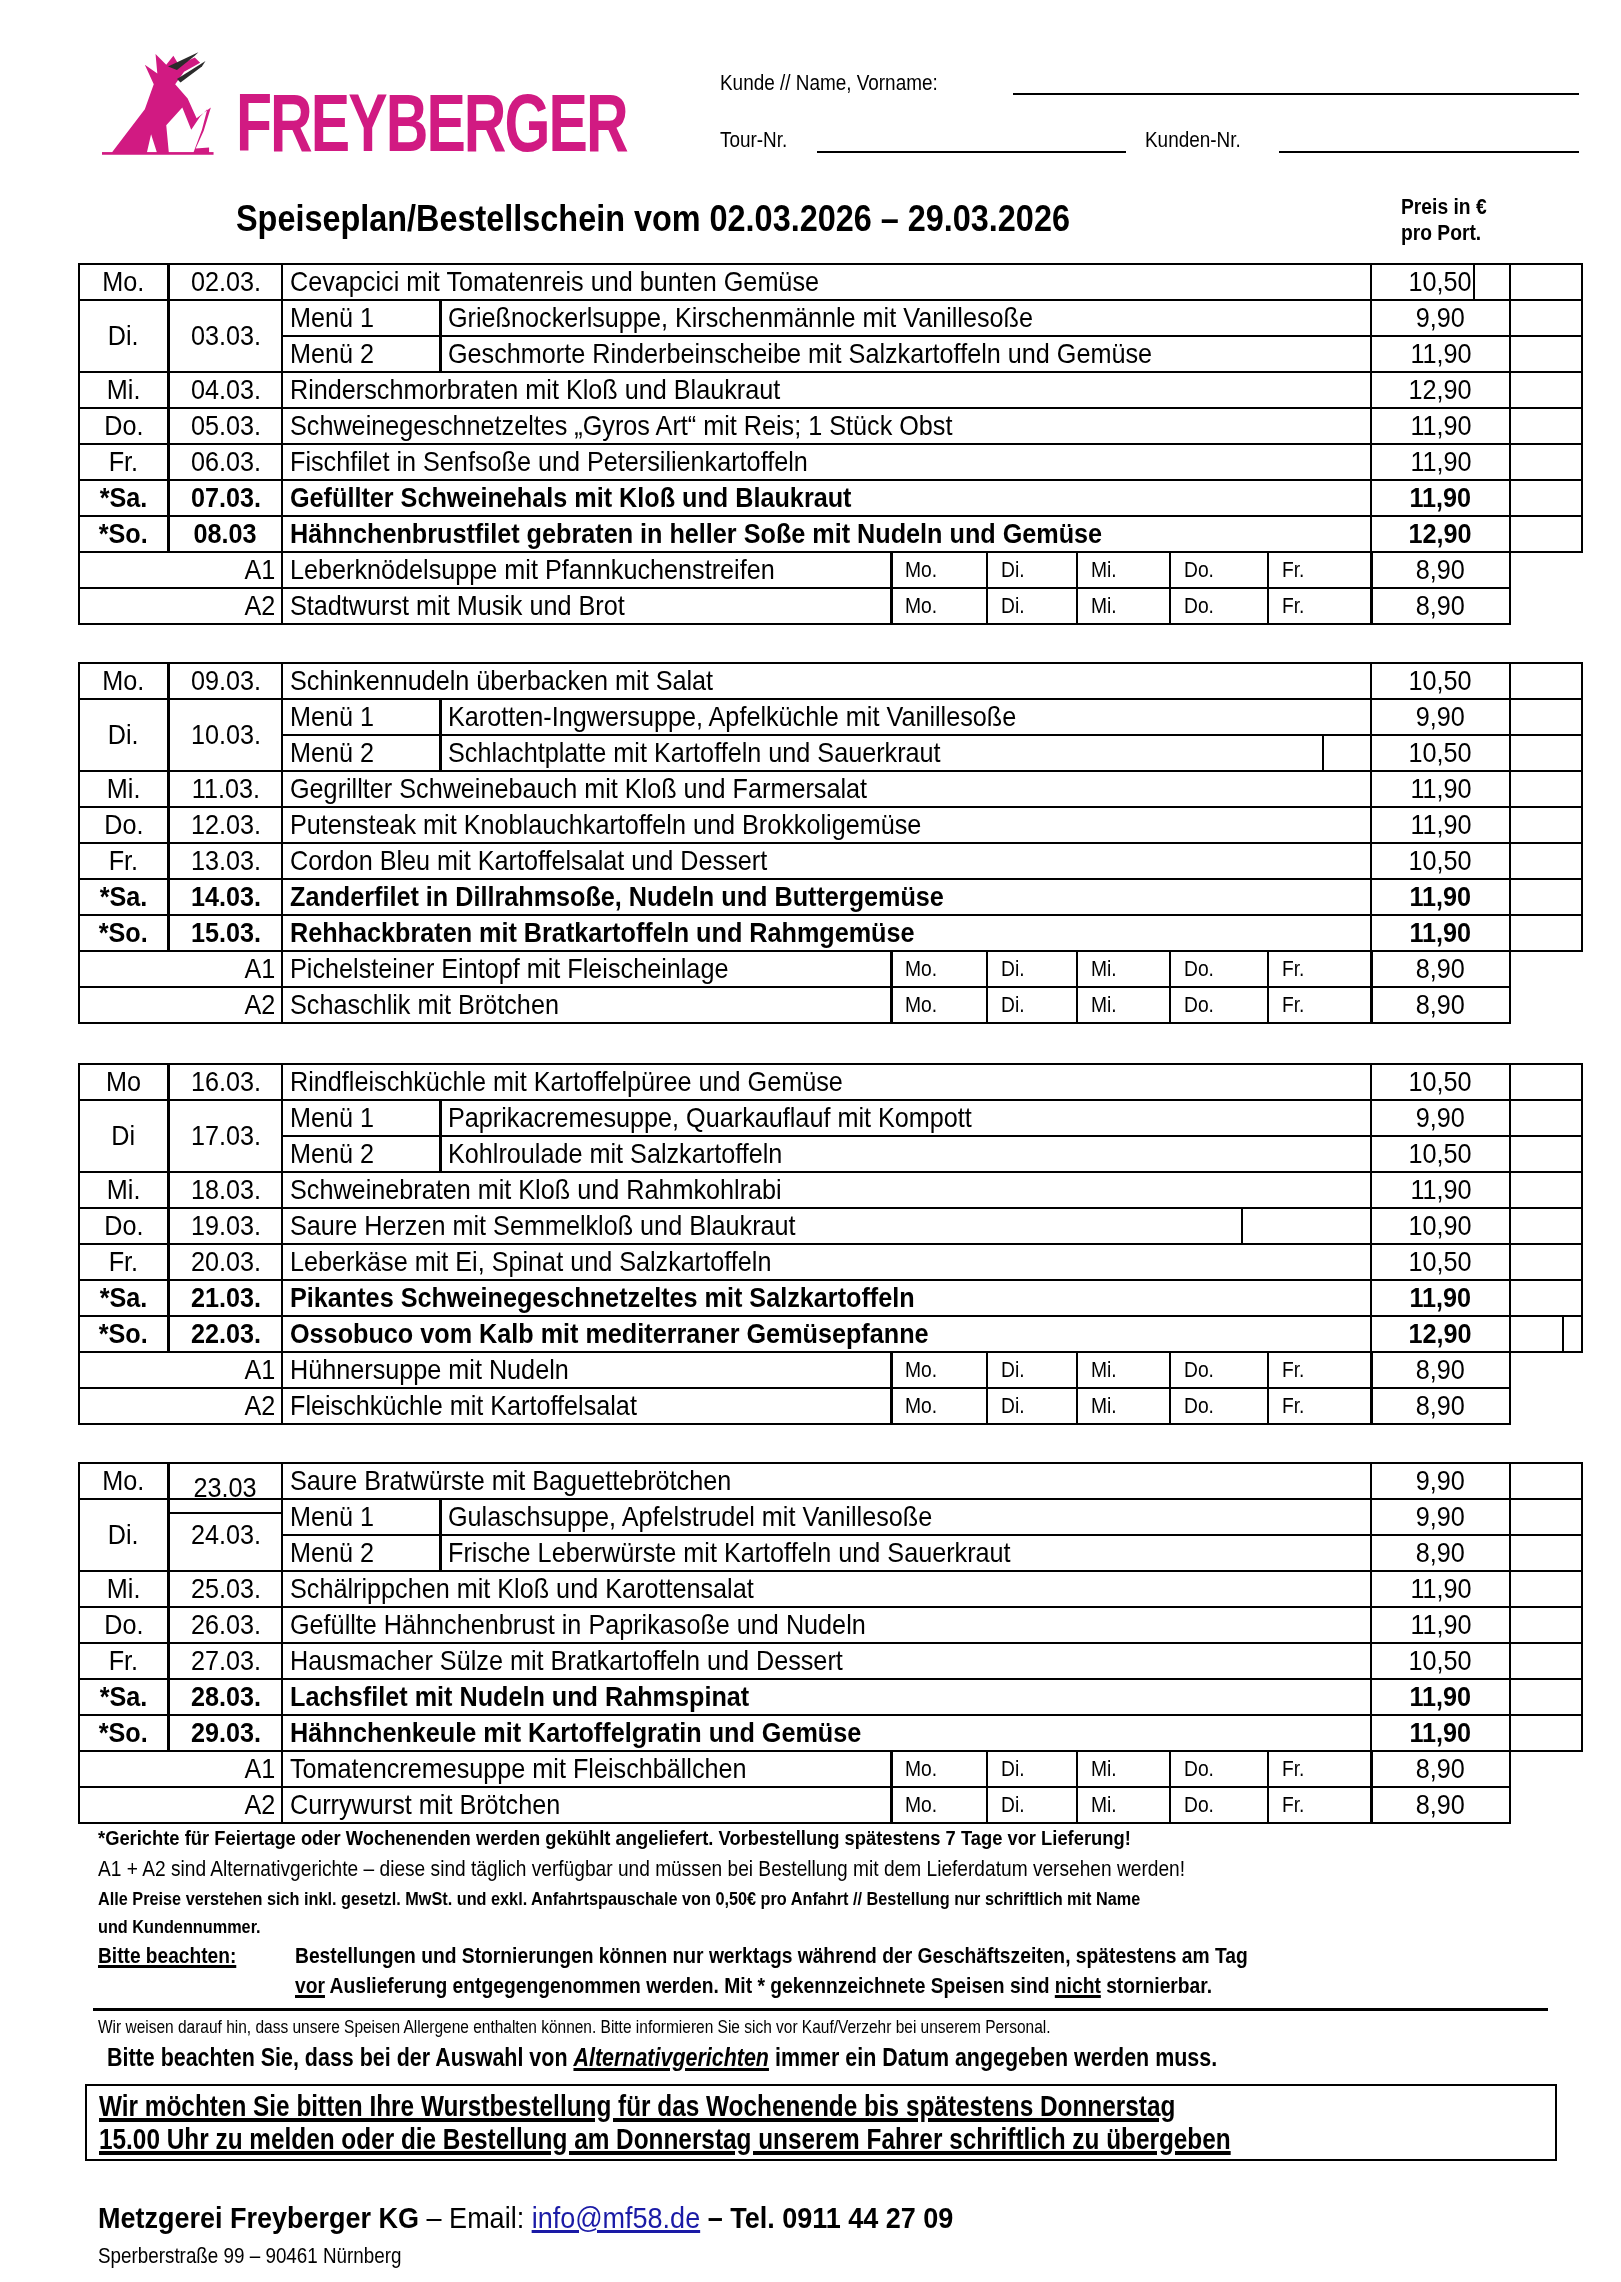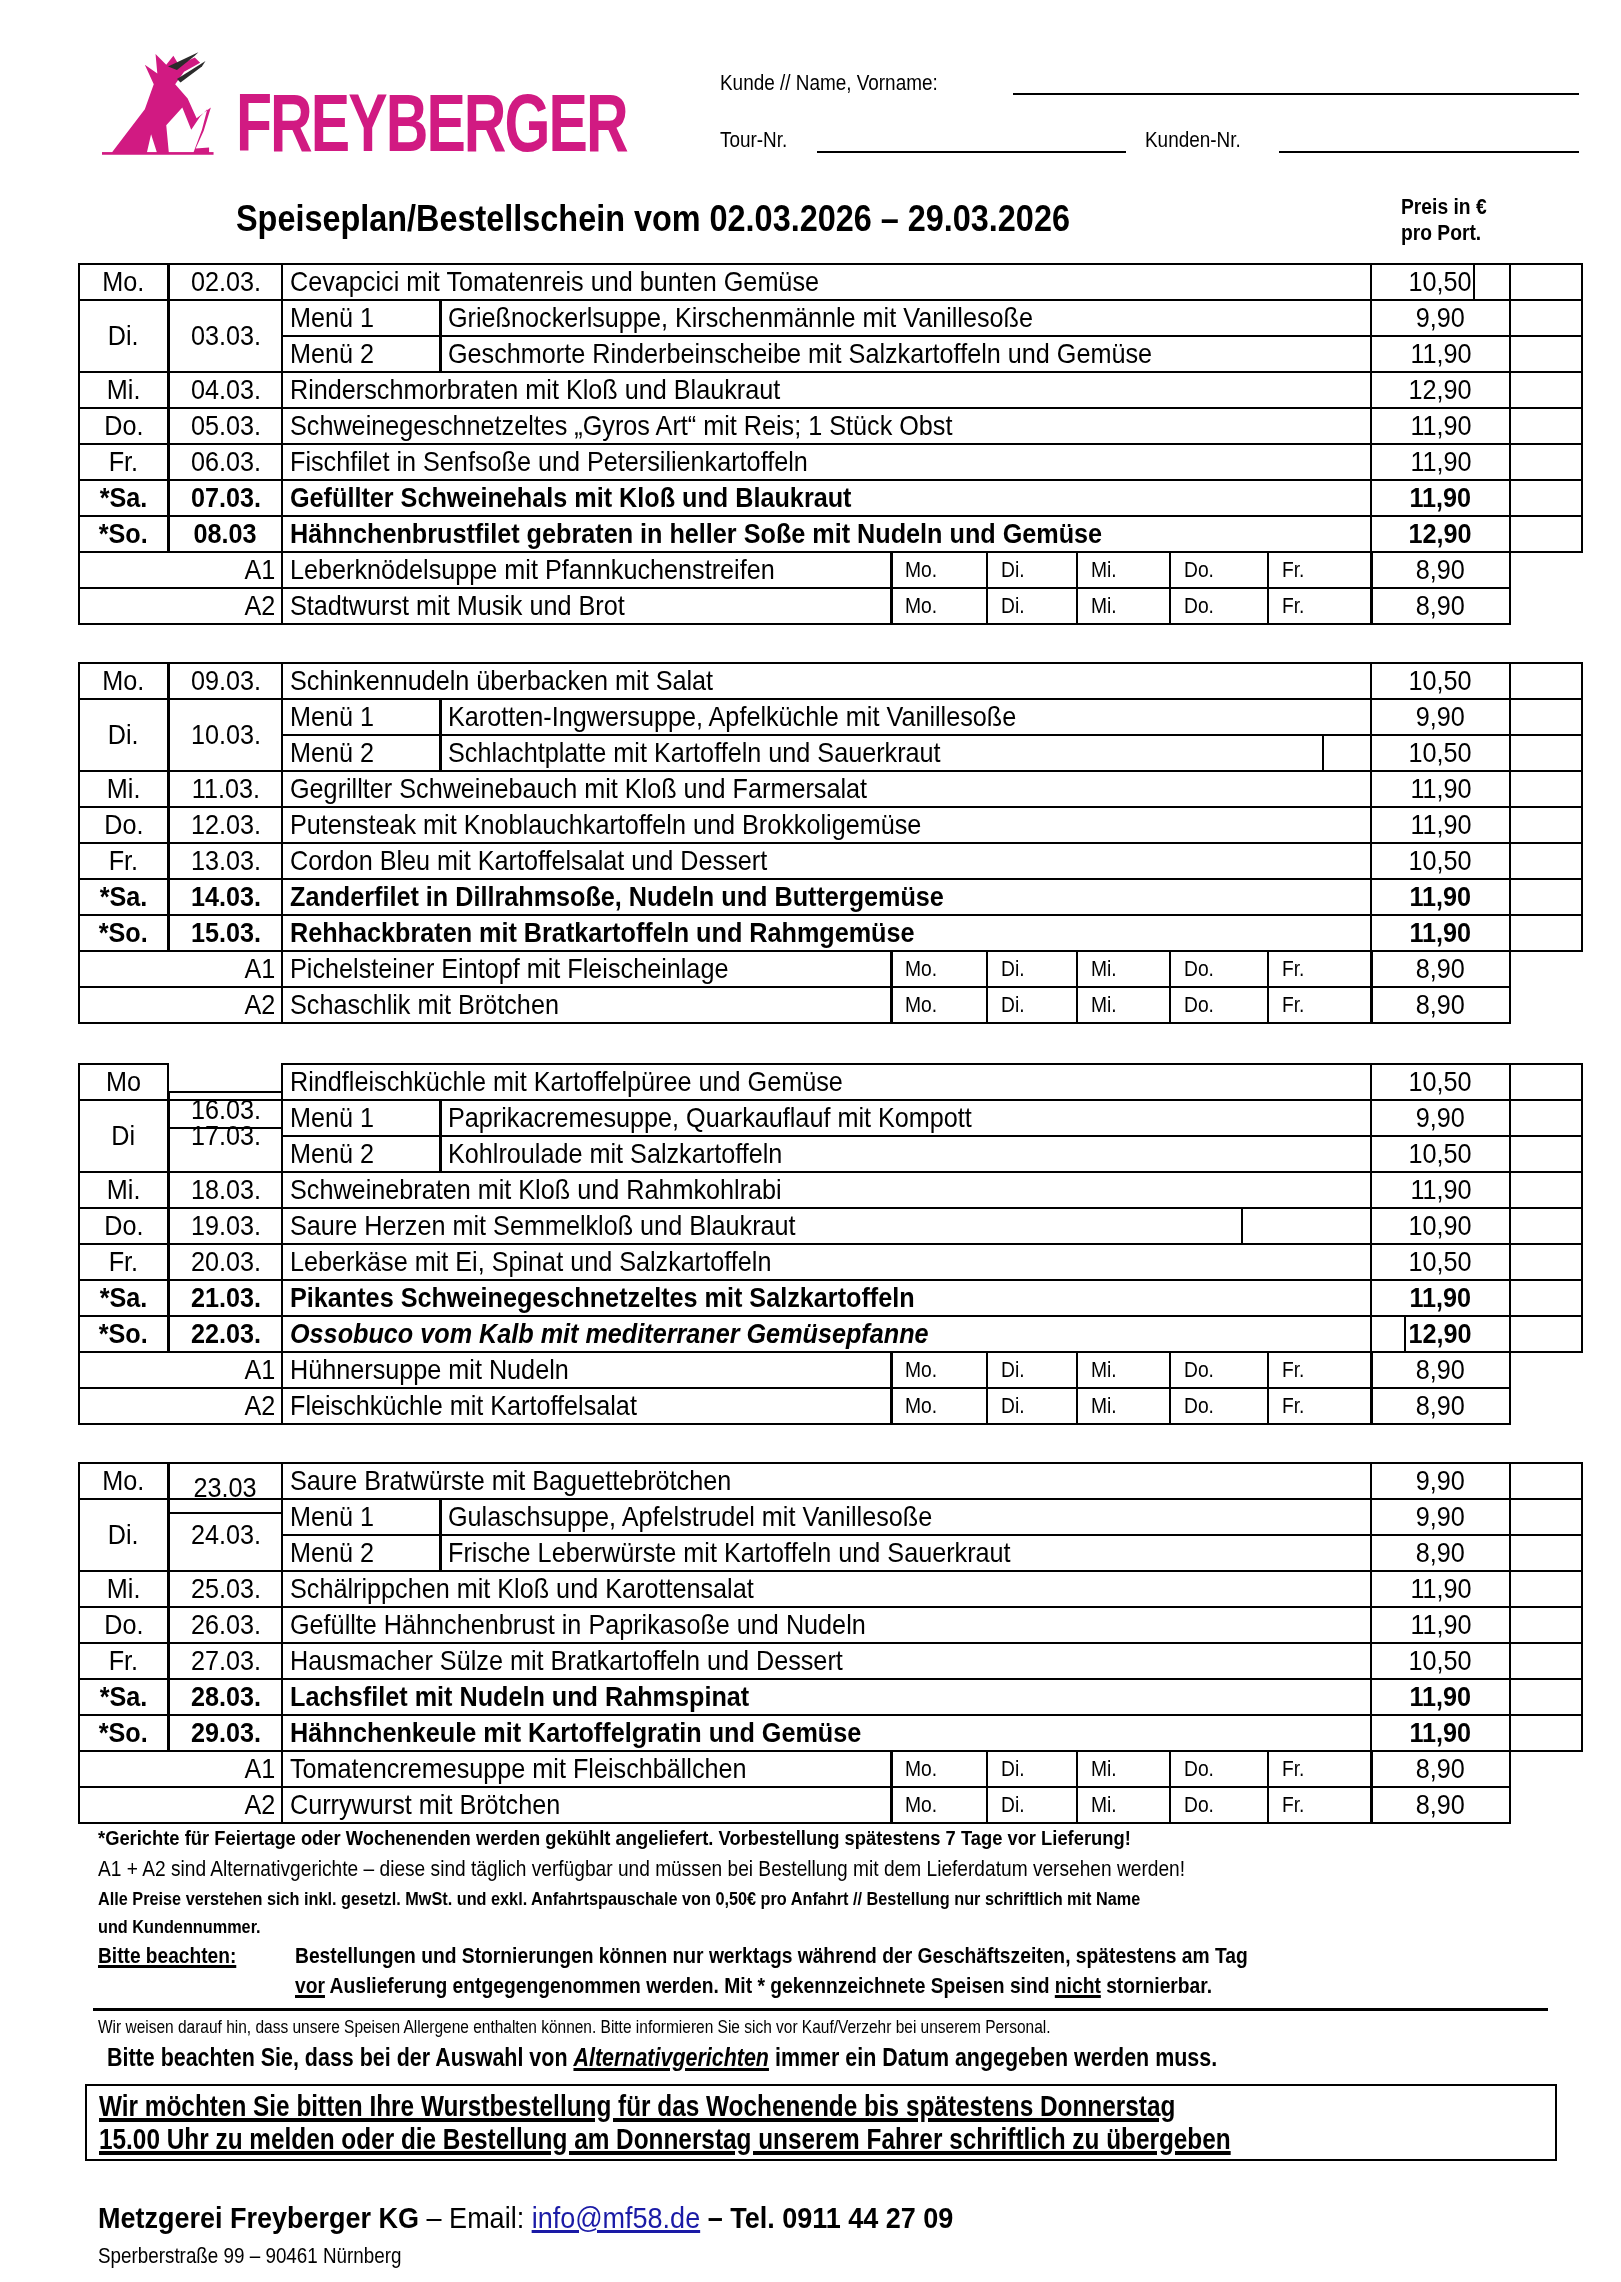--- a/index.html
+++ b/index.html
@@ -373,21 +373,21 @@
         <span>Fr.</span>
       </div>
       <div class="cell c" style="left: 1370px; top: 986px; width: 141px; height: 38px;">
         <span>8,90</span>
       </div>
     </div>
     <div class="week">
       <div class="cell c" style="left: 78px; top: 1063px; width: 91px; height: 38px;">
         <span>Mo</span>
       </div>
-      <div class="cell c" style="left: 168px; top: 1063px; width: 115px; height: 38px; margin-top: 28px;">
+      <div class="cell c" style="left: 168px; top: 1063px; width: 115px; height: 38px;">
         <span>16.03.</span>
       </div>
       <div class="cell l" style="left: 281px; top: 1063px; width: 1091px; height: 38px;">
         <span>Rindfleischküchle mit Kartoffelpüree und Gemüse</span>
       </div>
       <div class="cell c" style="left: 1370px; top: 1063px; width: 141px; height: 38px;">
         <span>10,50</span>
       </div>
       <div class="cell " style="left: 1509px; top: 1063px; width: 74px; height: 38px;"></div>
       <div class="cell c" style="left: 78px; top: 1099px; width: 91px; height: 74px;">
@@ -467,21 +467,21 @@
       <div class="cell c b" style="left: 1370px; top: 1279px; width: 141px; height: 38px;">
         <span>11,90</span>
       </div>
       <div class="cell " style="left: 1509px; top: 1279px; width: 74px; height: 38px;"></div>
       <div class="cell c b" style="left: 78px; top: 1315px; width: 91px; height: 38px;">
         <span>*So.</span>
       </div>
       <div class="cell c b" style="left: 168px; top: 1315px; width: 115px; height: 38px;">
         <span>22.03.</span>
       </div>
-      <div class="cell l b" style="left: 281px; top: 1315px; width: 1125px; height: 38px; font-style: italic;">
+      <div class="cell l b" style="left: 281px; top: 1315px; width: 1283px; height: 38px;">
         <span>Ossobuco vom Kalb mit mediterraner Gemüsepfanne</span>
       </div>
       <div class="cell c b" style="left: 1370px; top: 1315px; width: 141px; height: 38px;">
         <span>12,90</span>
       </div>
       <div class="cell " style="left: 1509px; top: 1315px; width: 74px; height: 38px;"></div>
       <div class="cell r" style="left: 78px; top: 1351px; width: 205px; height: 38px;">
         <span>A1</span>
       </div>
       <div class="cell l" style="left: 281px; top: 1351px; width: 612px; height: 38px;">

